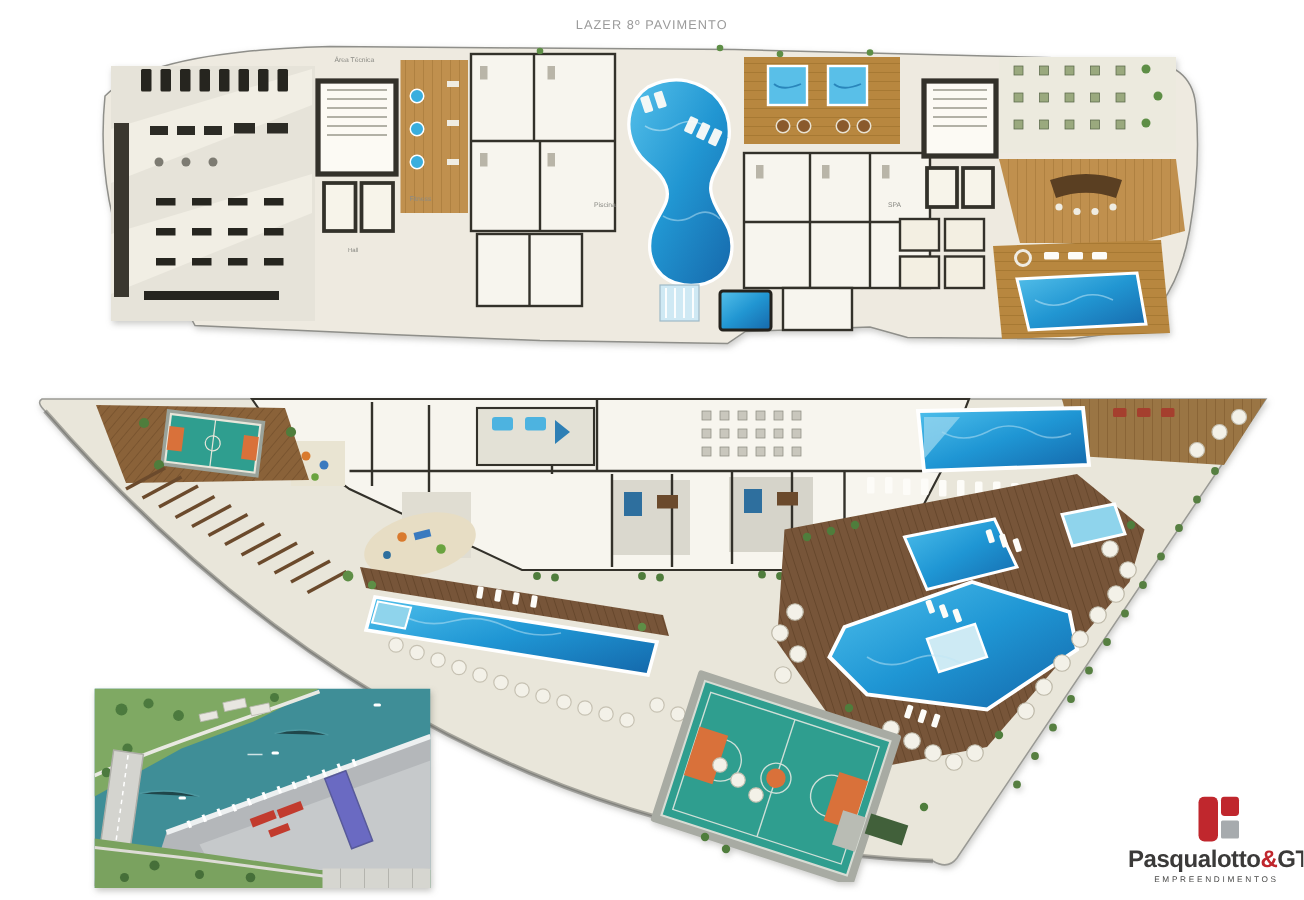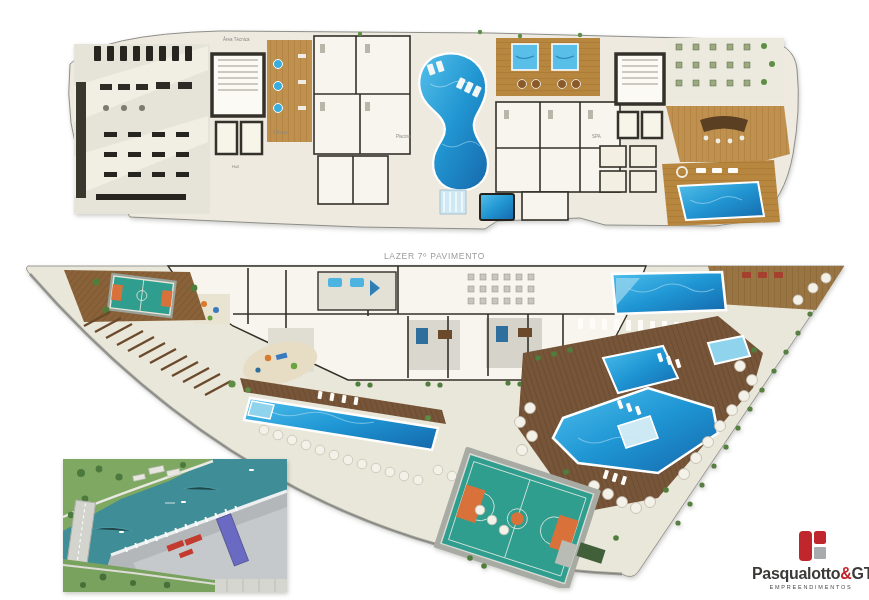--- a/index.html
+++ b/index.html
@@ -14,21 +14,21 @@
   .logo-text{font-weight:bold;font-size:16px;color:#3b3a39;letter-spacing:-0.3px;}
   .logo-text .amp{color:#c0272d;}
   .logo-tag{font-size:5.5px;letter-spacing:1.8px;color:#4a4a49;margin-top:1px;}
   text.lbl{font-family:"Liberation Sans",sans-serif;fill:#8a8a84;}
 </style>
 </head>
 <body>
 
 <div id="canvas">
 
-  <div class="plan-title" style="top:251px">LAZER 7º PAVIMENTO</div>
+  <div class="plan-title" style="top:11px">LAZER 8º PAVIMENTO</div>
 
   <svg class="plan" style="left:60px;top:24px" width="745" height="212" viewBox="0 0 745 212">
     <defs>
       <linearGradient id="a-pg" x1="0" y1="0" x2="1" y2="1">
         <stop offset="0" stop-color="#55c0ea"></stop>
           <stop offset="0.5" stop-color="#2196d2"></stop>
           <stop offset="1" stop-color="#1668ab"></stop>
       </linearGradient>
       <pattern id="a-wood" width="6" height="6" patternUnits="userSpaceOnUse">
         <rect width="6" height="6" fill="#c0904e"></rect>

